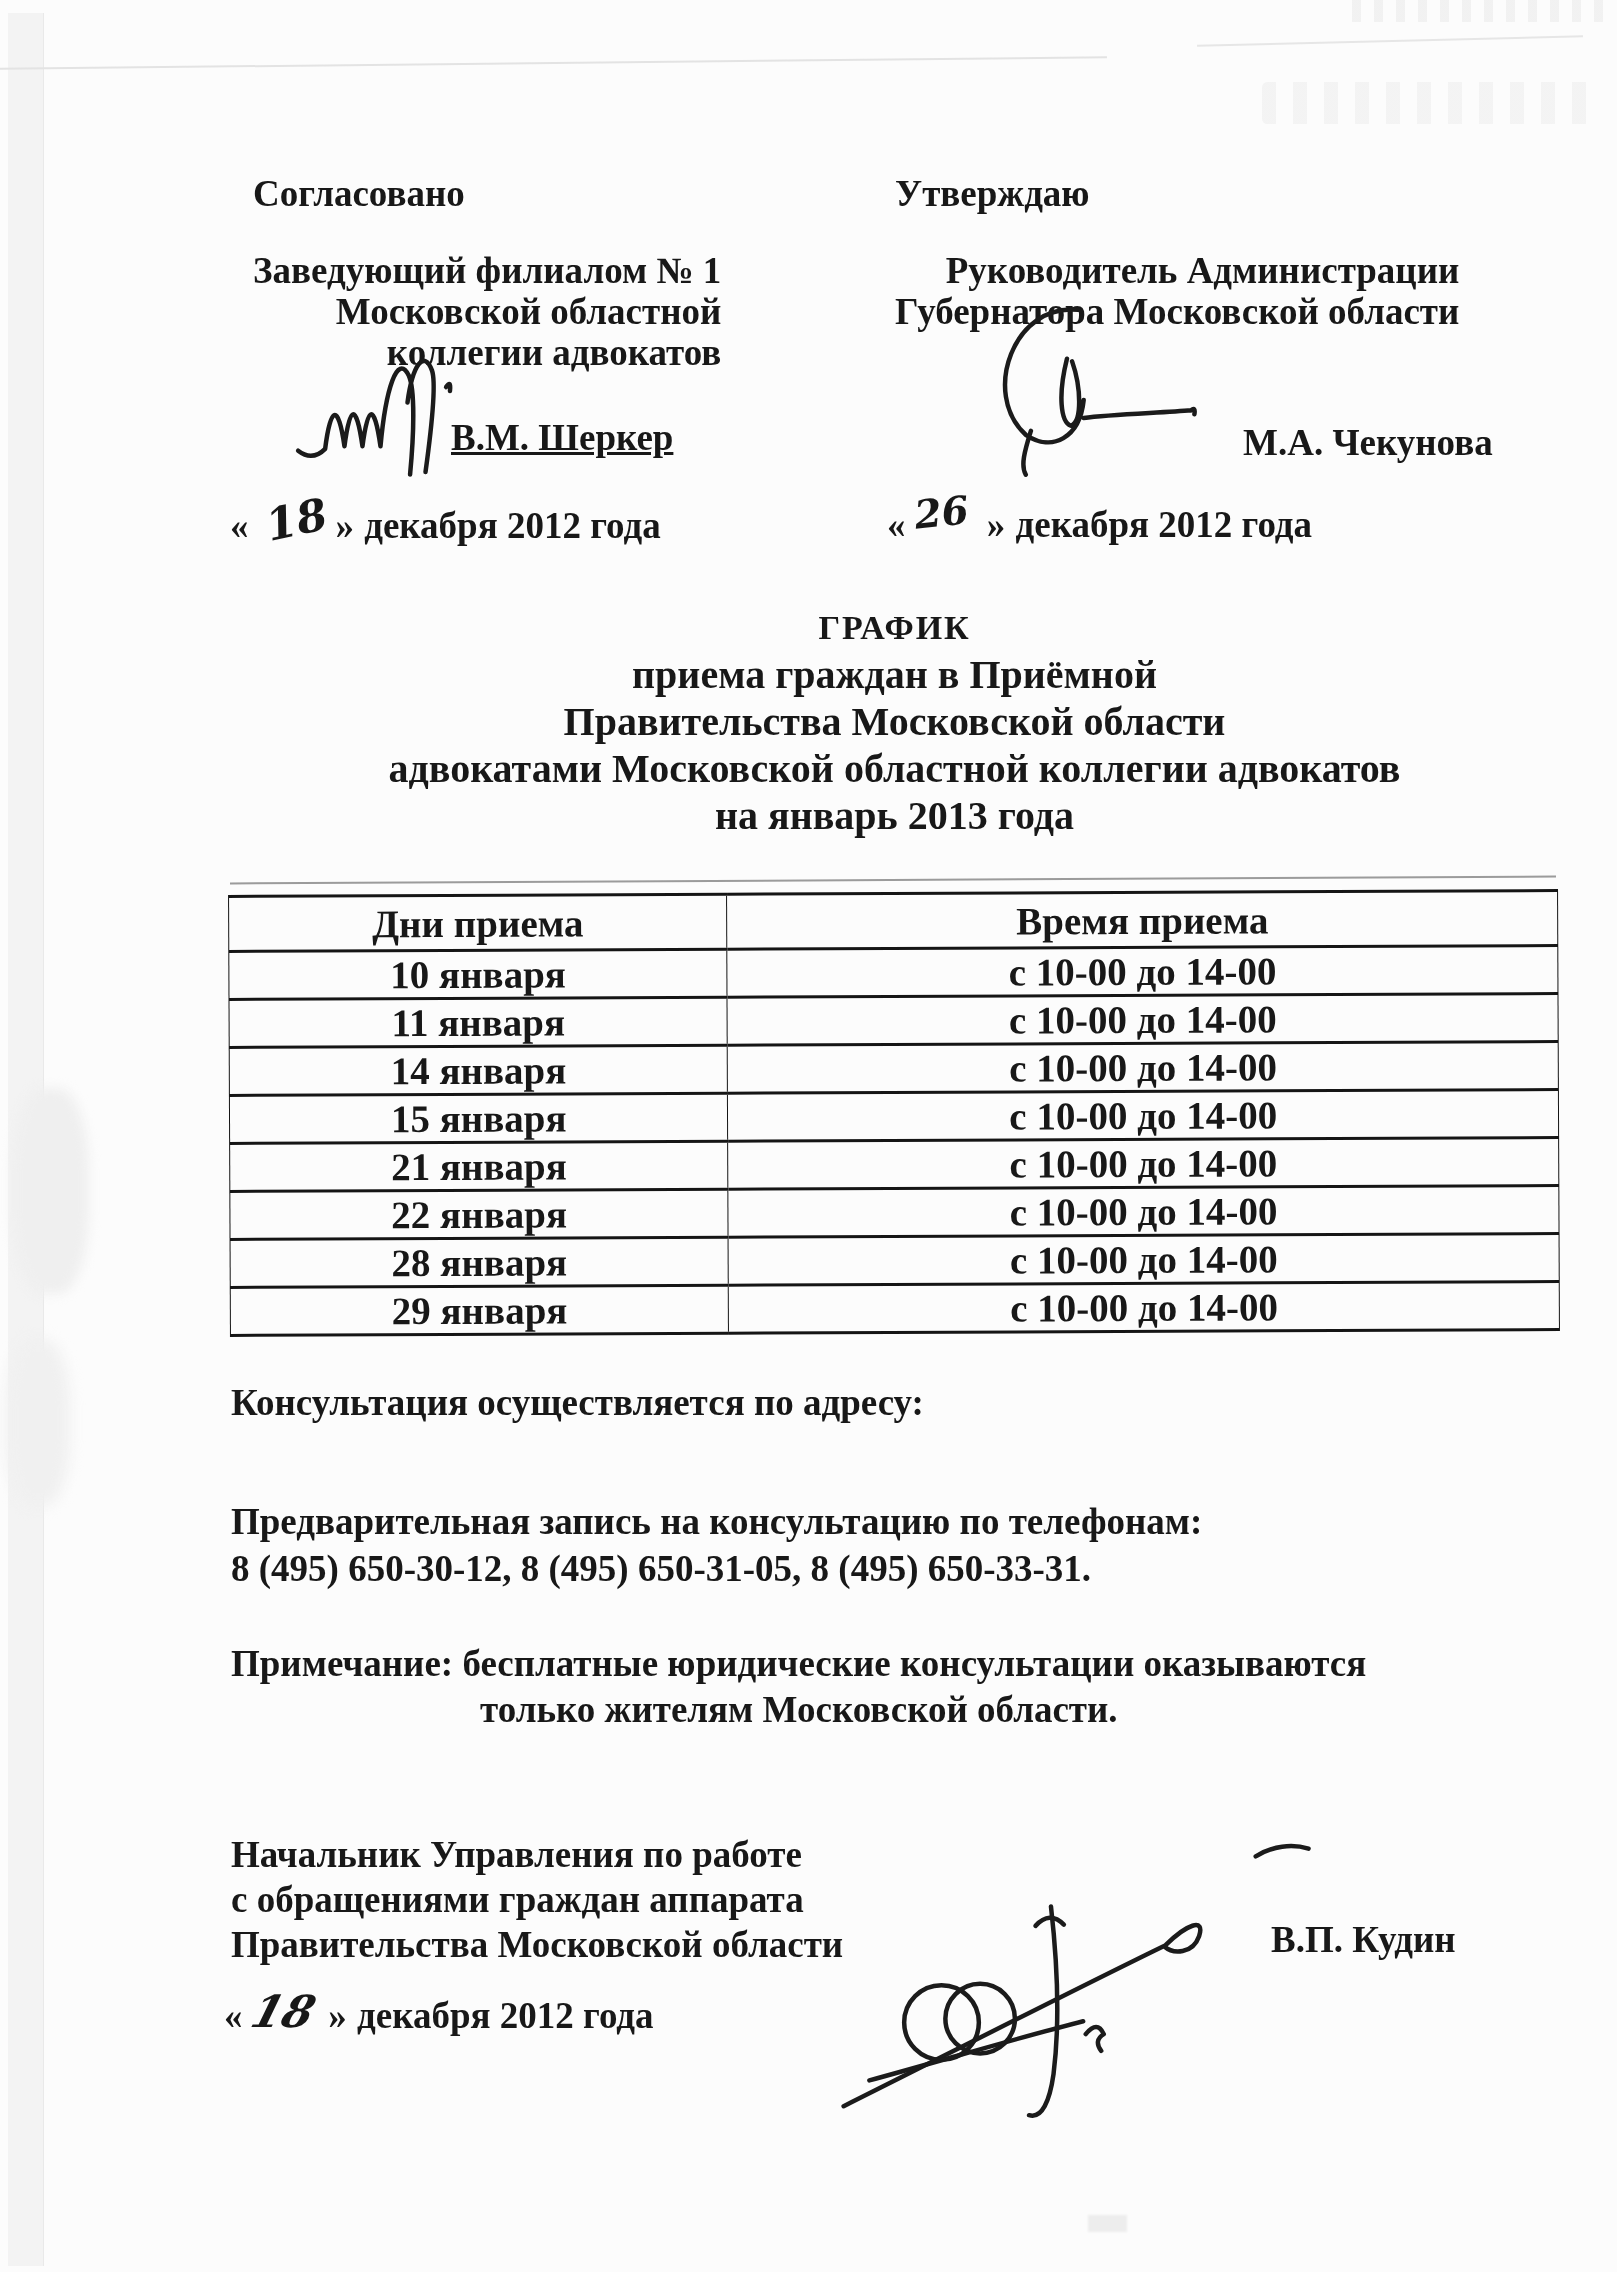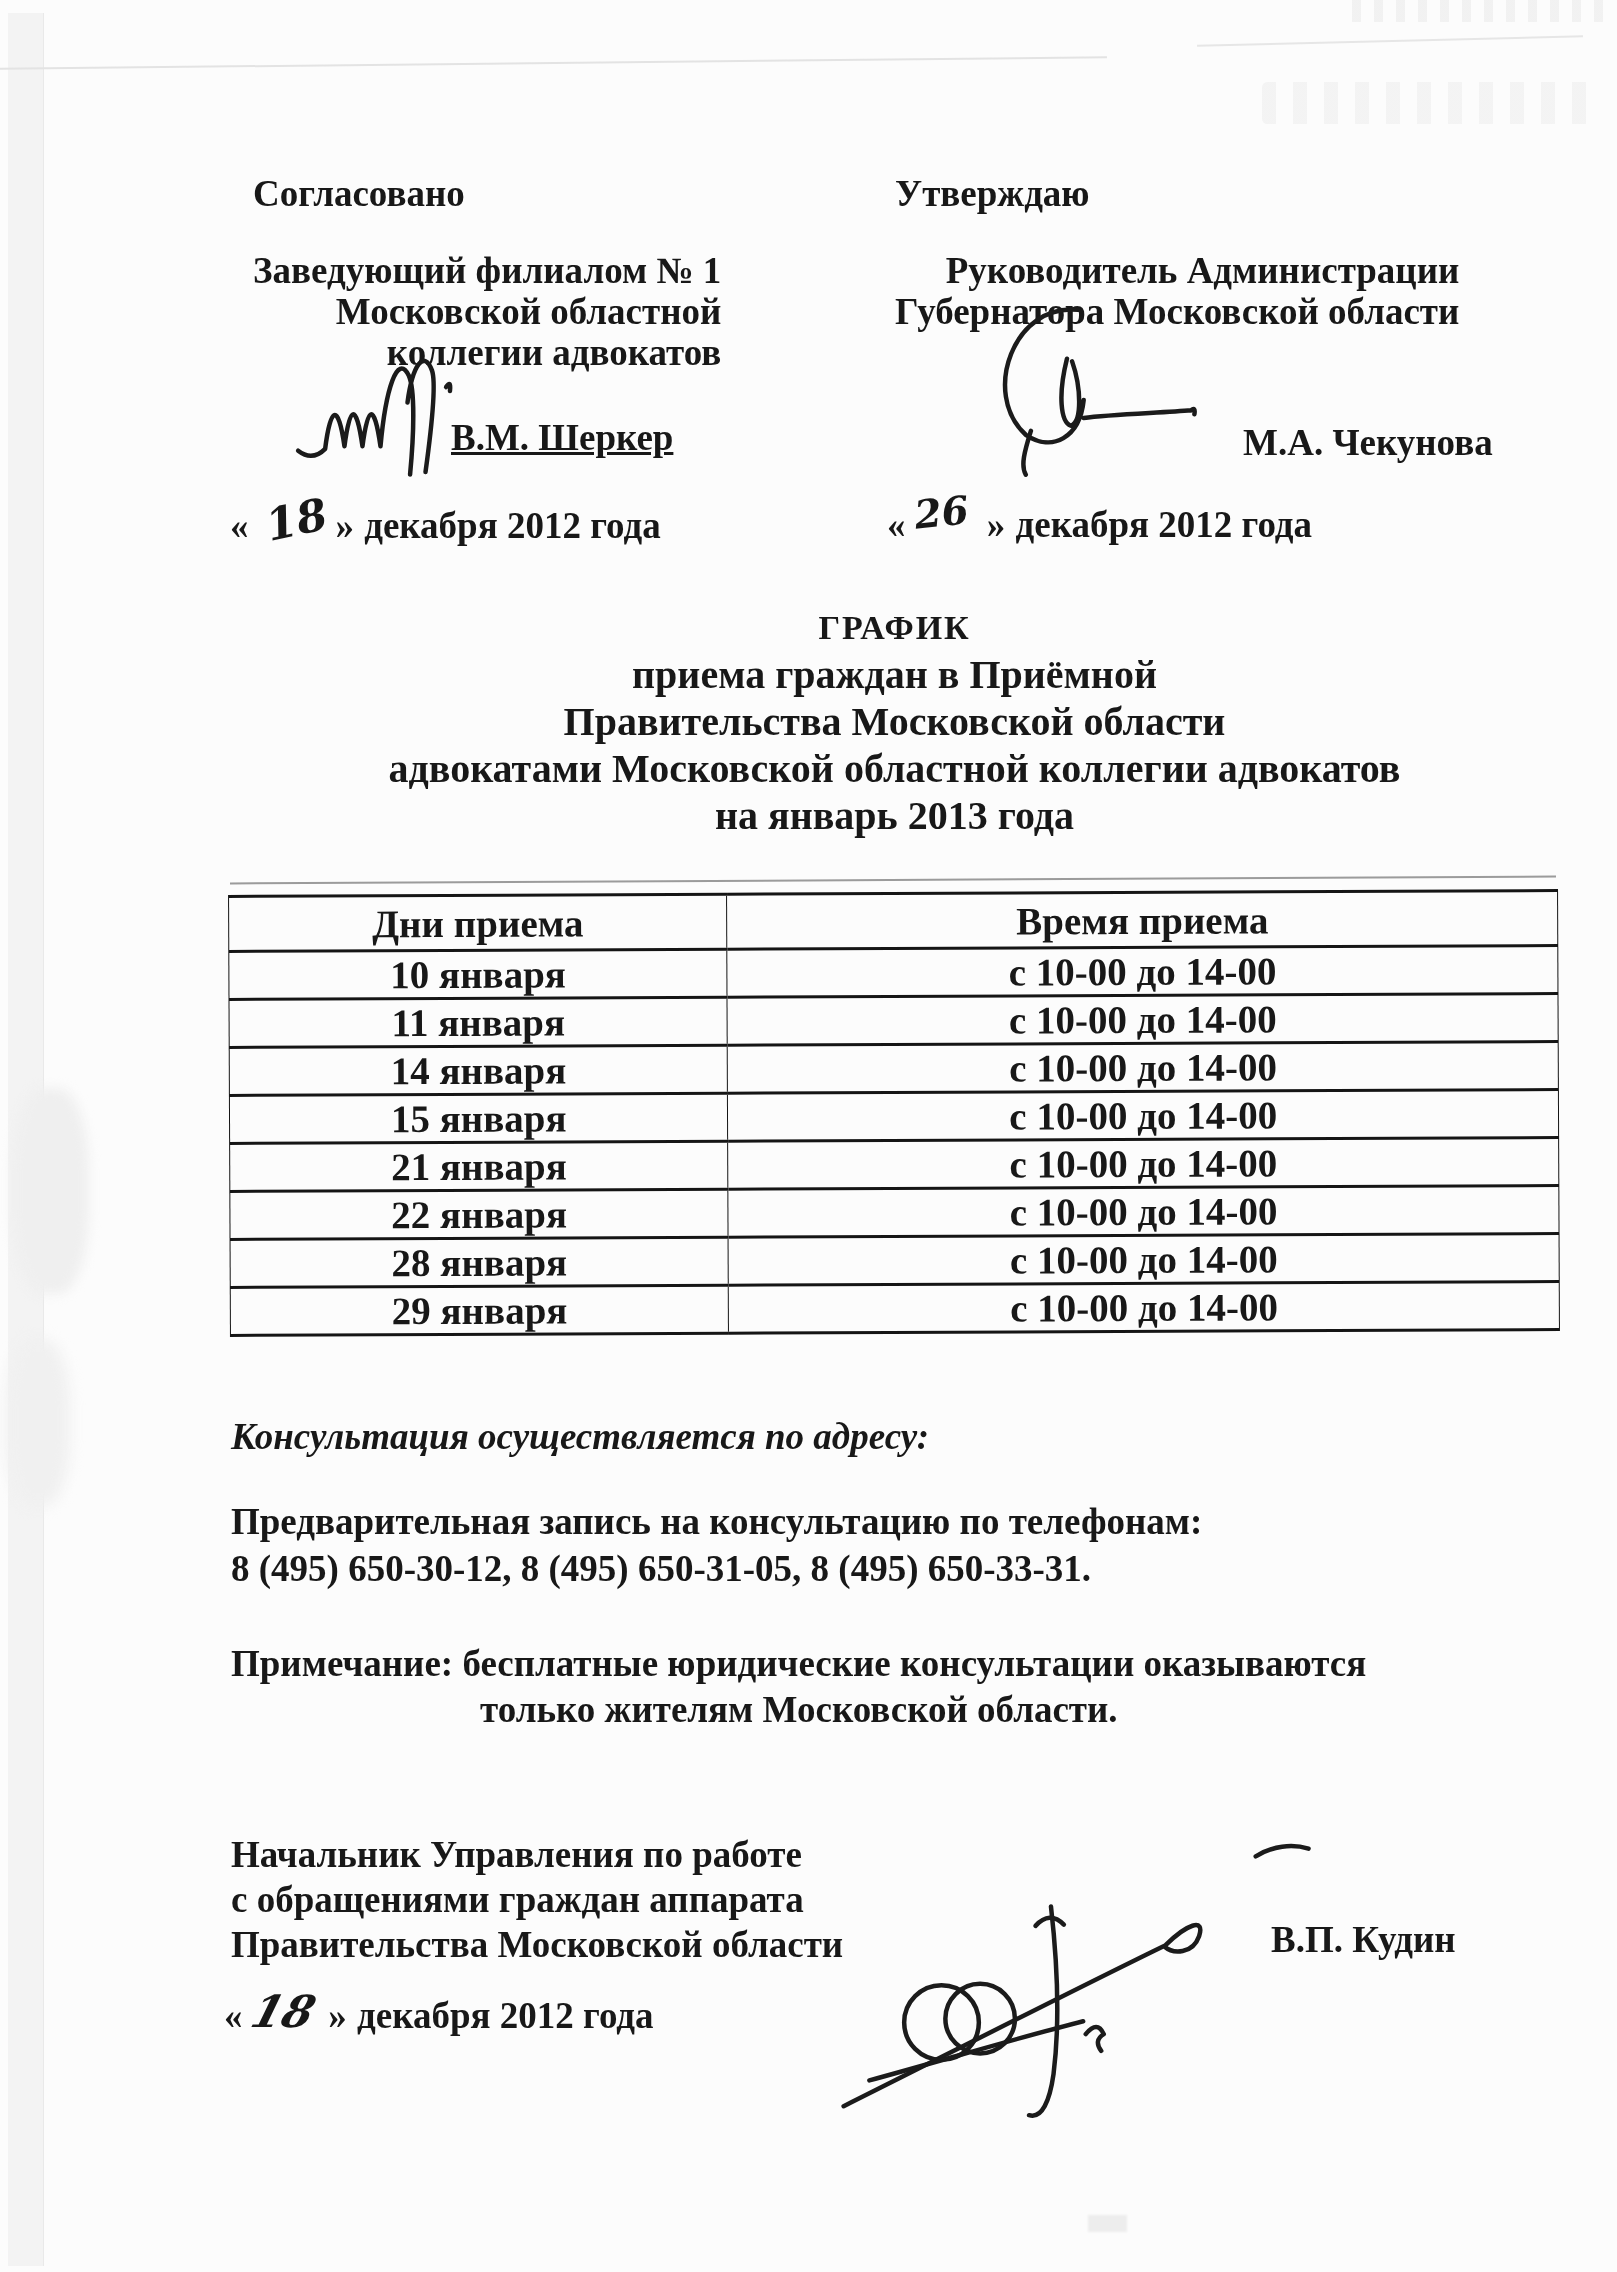--- a/index.html
+++ b/index.html
@@ -54,21 +54,21 @@
   }
   table.schedule th, table.schedule td{
     border-left:1.9px solid #151515; border-right:1.9px solid #151515;
     border-top:3.2px solid #151515; border-bottom:3.2px solid #151515;
     text-align:center; font-weight:700; padding:0; white-space:nowrap;
   }
   table.schedule th{height:52px;}
   table.schedule td{height:45px;}
   col.c1{width:37.5%;} col.c2{width:62.5%;}
   
-  .p1a{left:231px; top:1416px;font-style:italic;} .p1b{left:231px; top:1424px;}
+  .p1a{left:231px; top:1382px;} .p1b{left:231px; top:1424px;}
   .p2a{left:231px; top:1501px;} .p2b{left:231px; top:1548px;}
   .n1{left:231px; top:1643px;}  .n2{left:480px; top:1689px;text-align:center;}
   .off-roles{left:231px; top:1832px;}
   .off-roles div{font-size:37px; line-height:45px; white-space:nowrap;}
   .sig-bottom{left:805px; top:1828px;}
   .signatory-b{left:1271px; top:1919px;}
   svg.sig{overflow:visible;}
   svg.sig path, svg.sig circle{fill:none; stroke:#1b1b1b; stroke-width:7; stroke-linecap:round; stroke-linejoin:round;}
 </style>
 </head>

